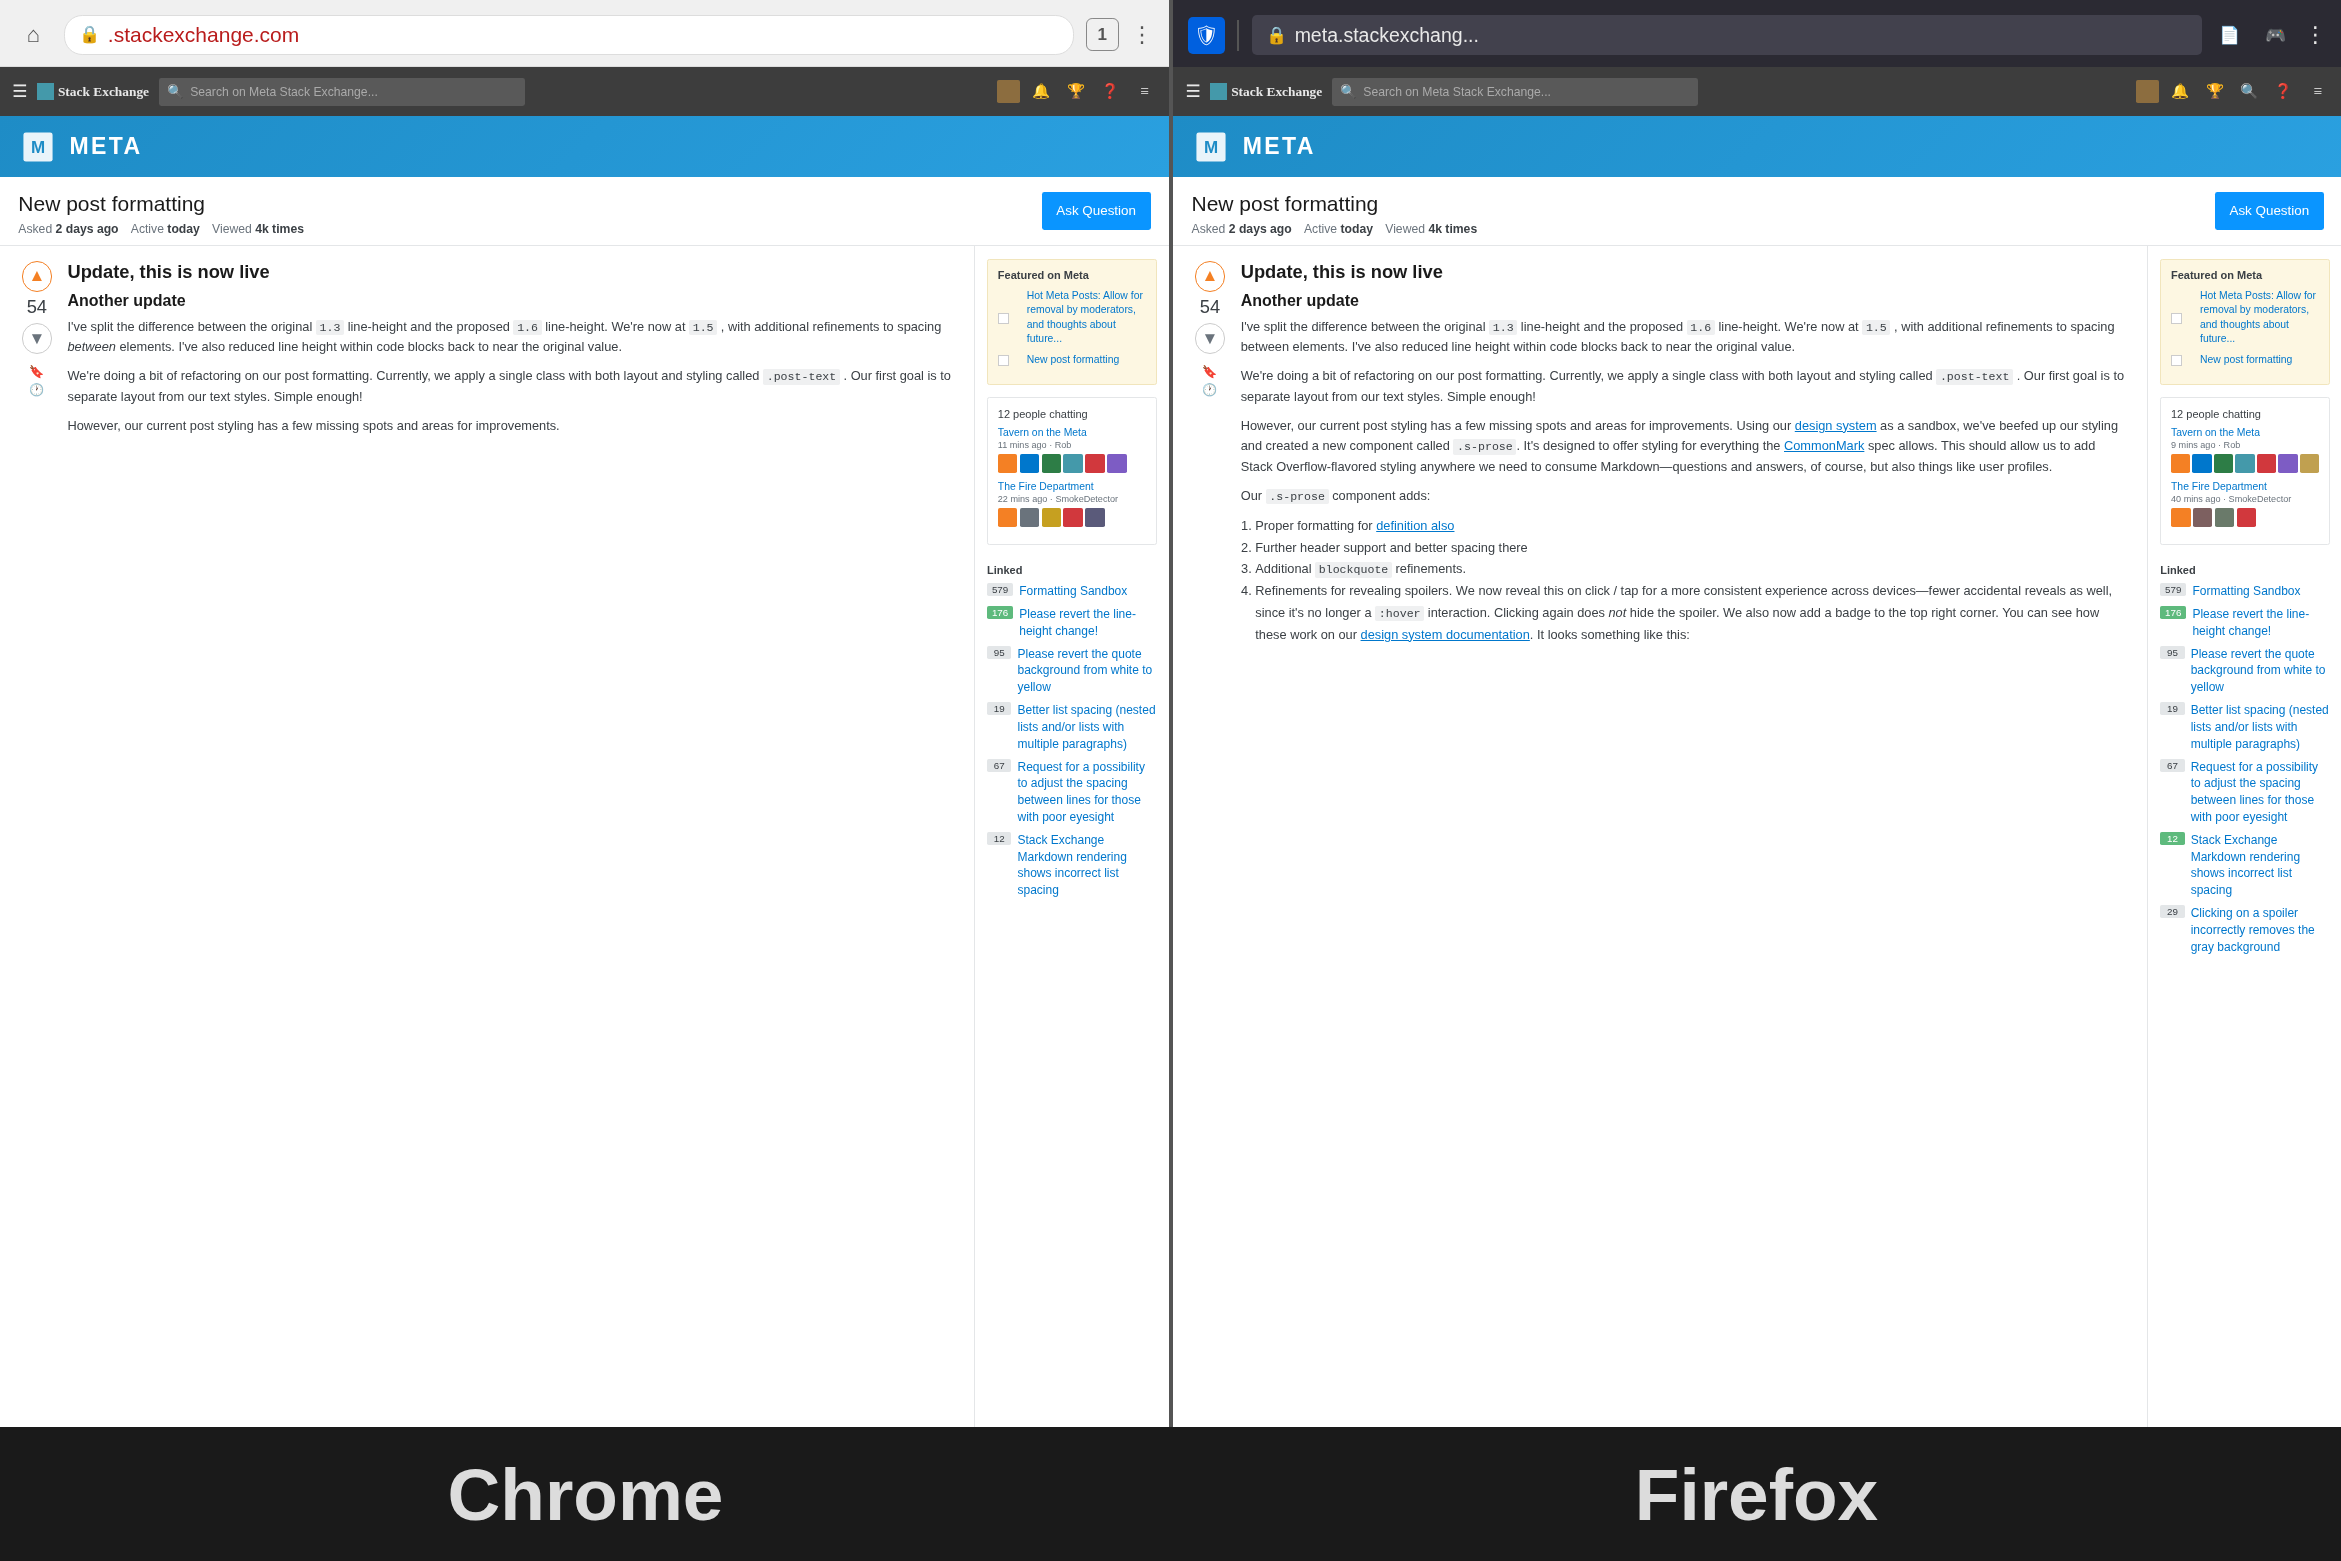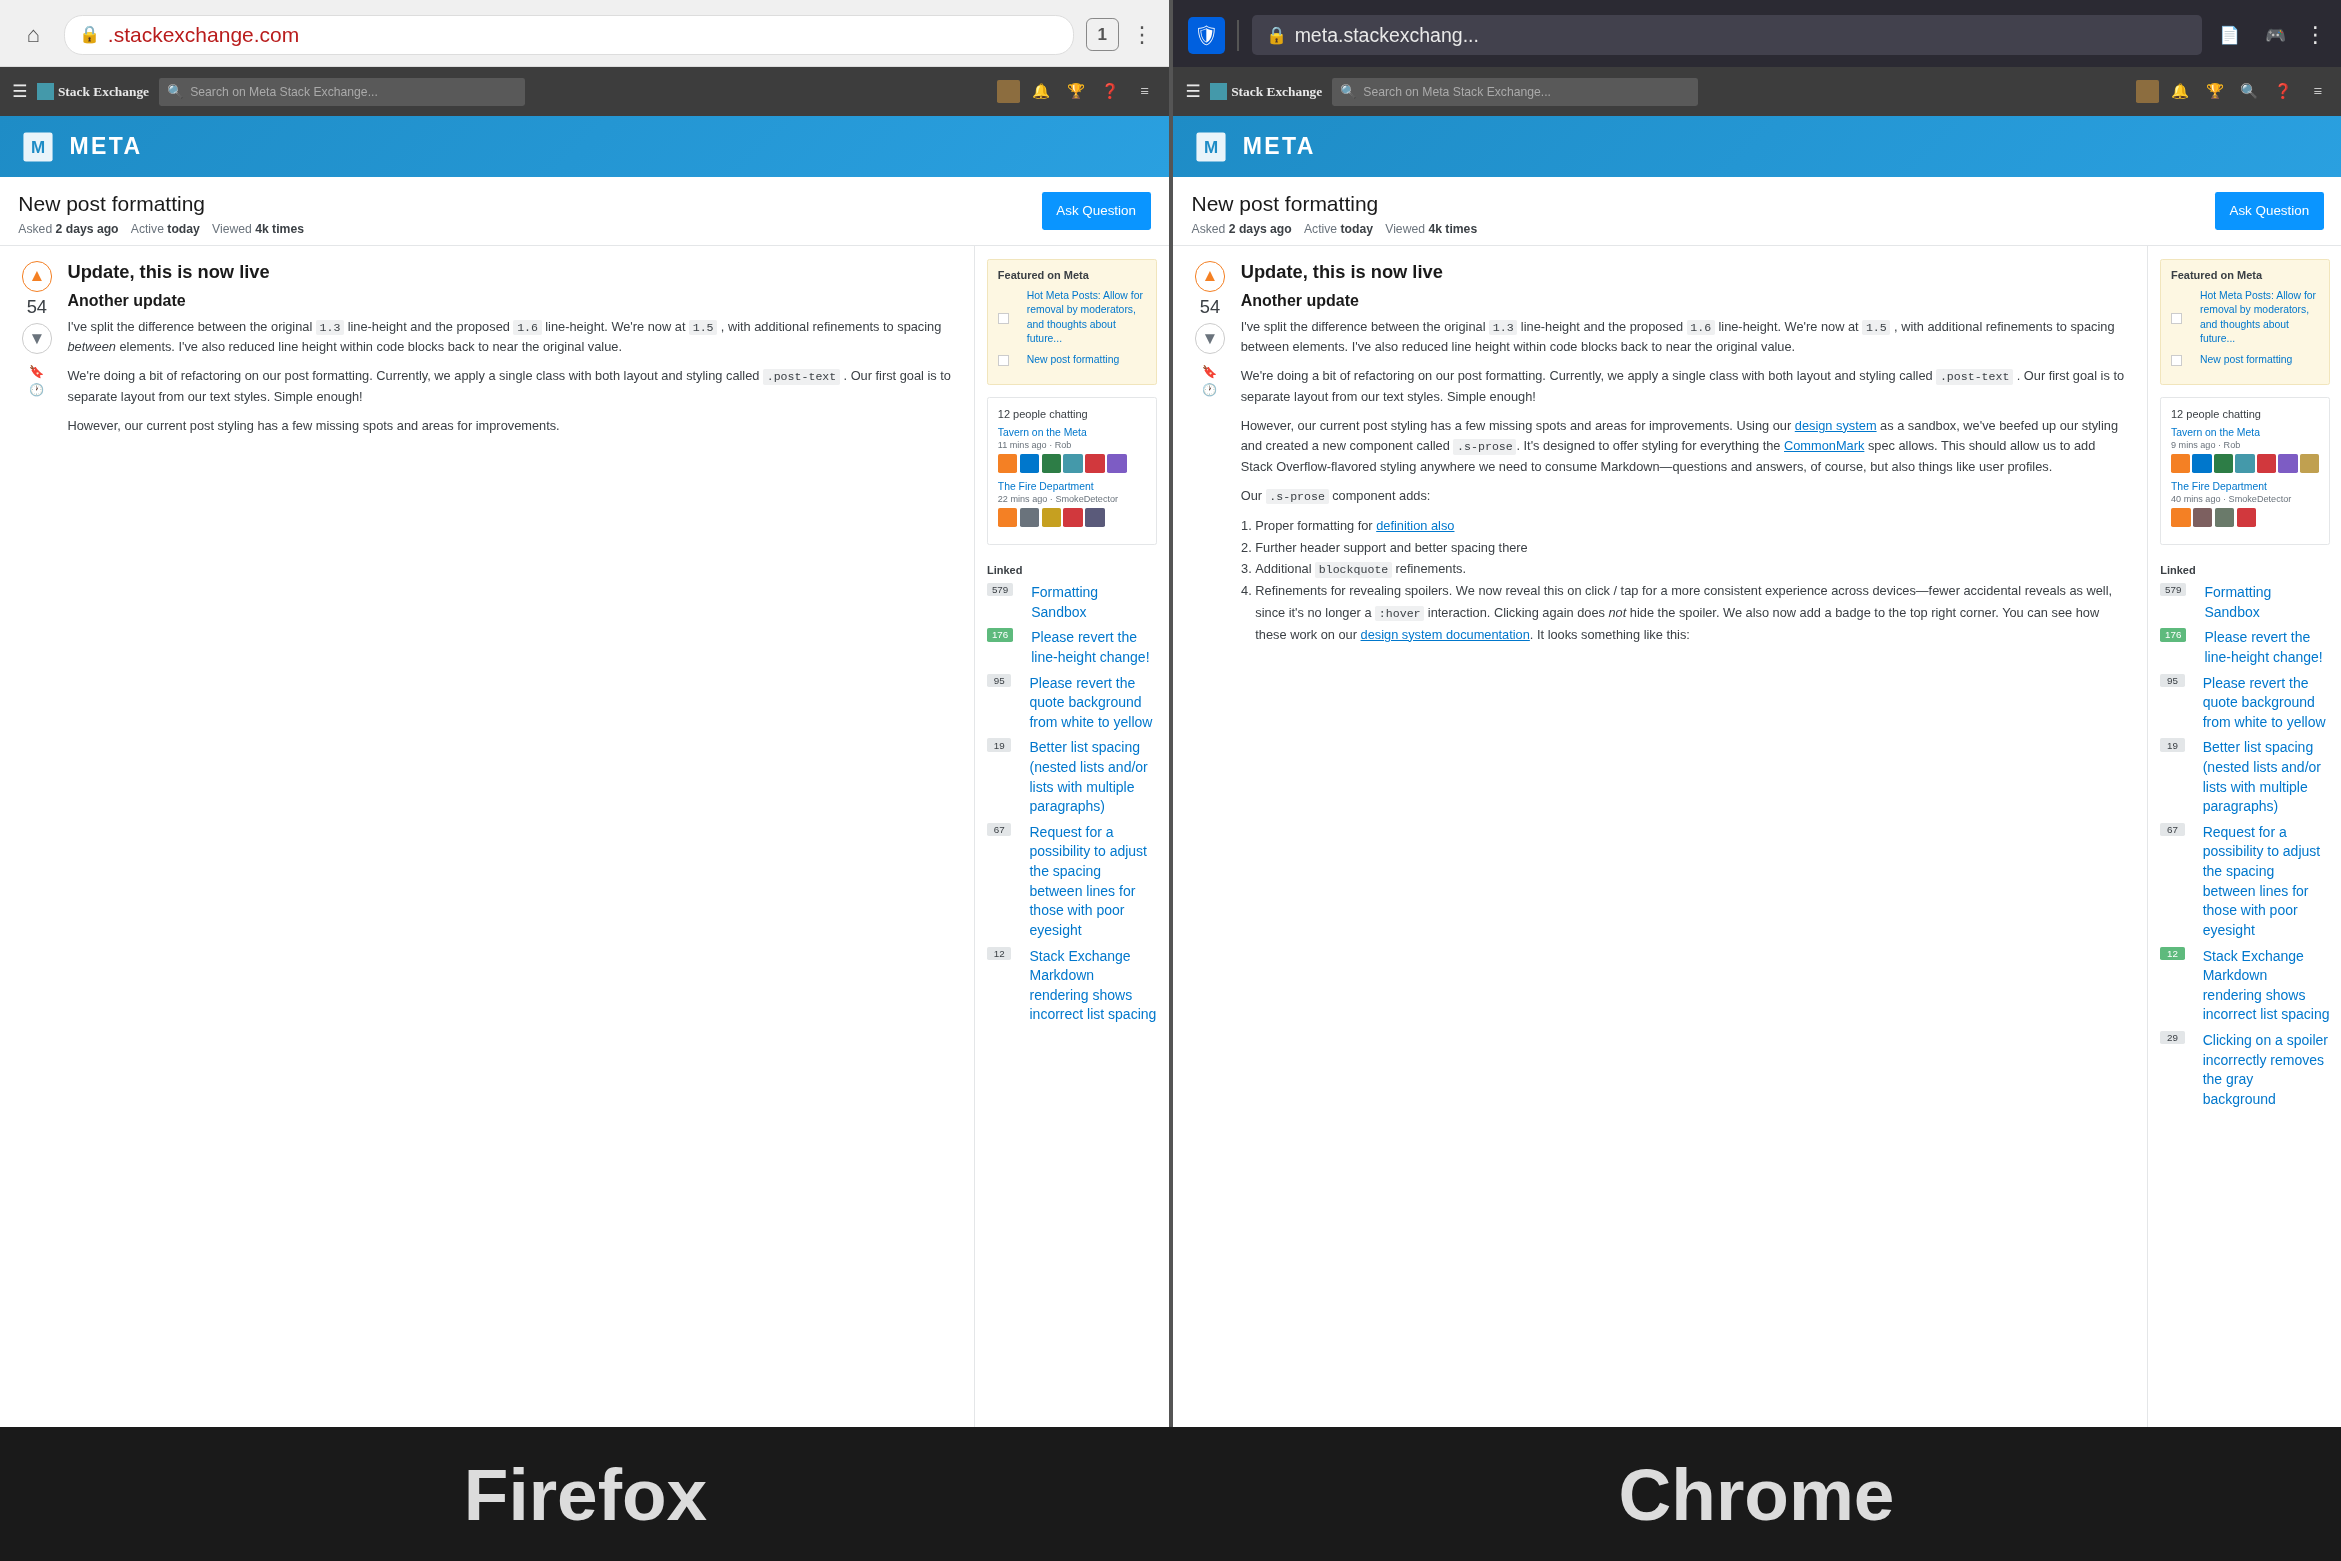--- a/index.html
+++ b/index.html
@@ -532,24 +532,23 @@
       text-align: center;
       flex-shrink: 0;
     }
 
     .linked-count.green-bg {
       background: #5eba7d;
       color: white;
     }
 
     .linked-link {
-      font-size: 14px;
+      font-size: 12px;
       color: #0077cc;
       line-height: 1.4;
-      margin-left: 12px;
     }
 
     
     .browser-labels {
       display: flex;
       height: 134px;
     }
 
     .browser-label {
       flex: 1;
@@ -920,19 +919,19 @@
             </div>
           </div>
         </div>
       </div>
     </div>
   </div>
 </div>
 
 <div class="browser-labels">
   <div class="browser-label">
+    <span class="browser-label-text">Chrome</span>
+  </div>
+  <div class="browser-label">
     <span class="browser-label-text">Firefox</span>
   </div>
-  <div class="browser-label">
-    <span class="browser-label-text">Chrome</span>
-  </div>
 </div>
 
 
 </body></html>

